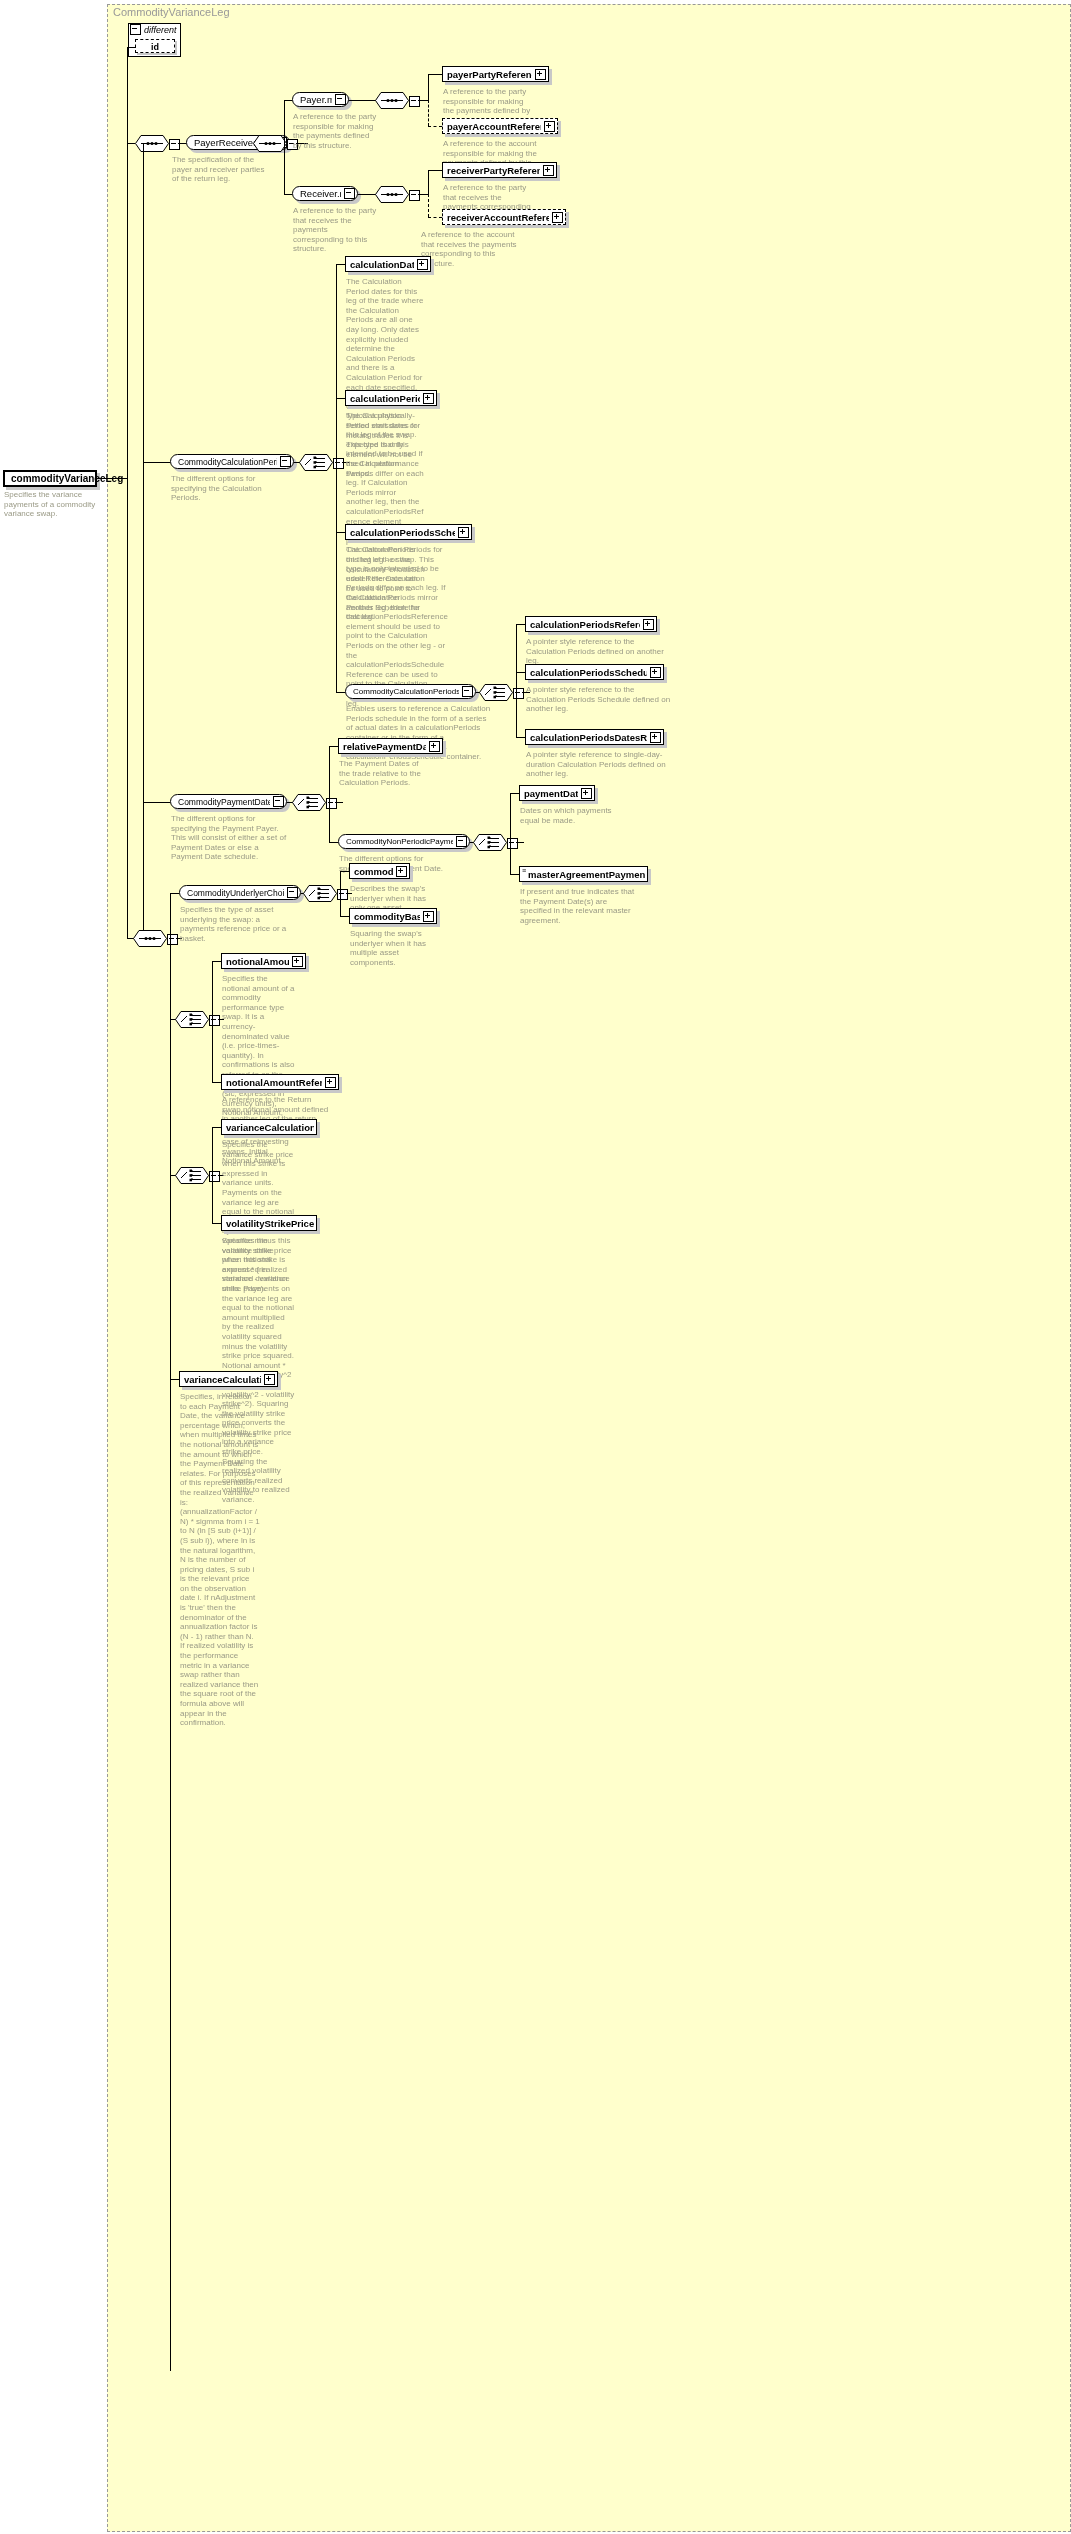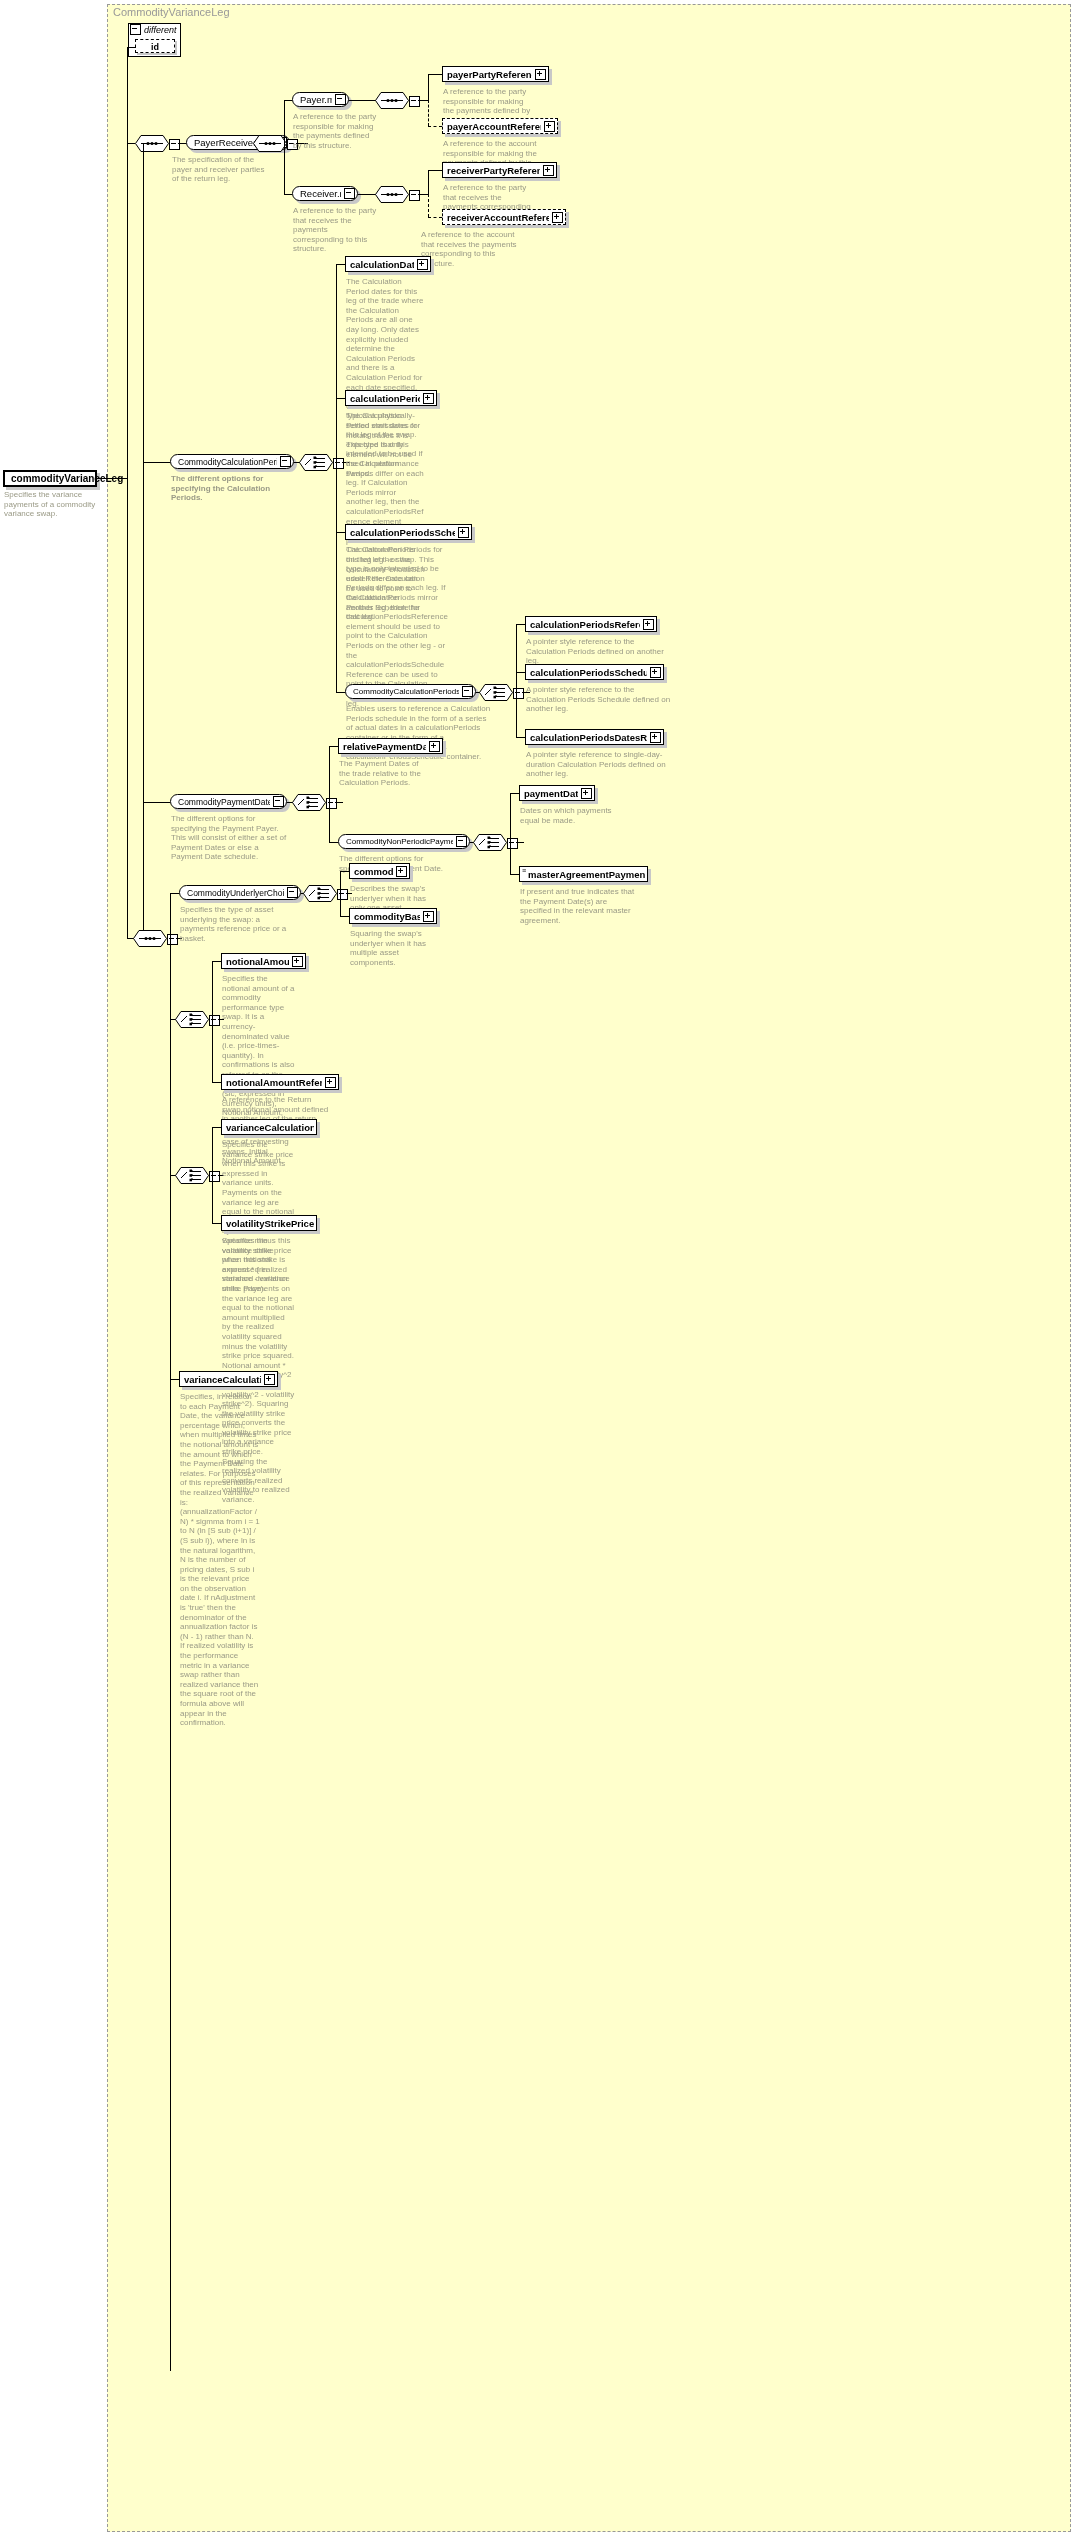--- a/index.html
+++ b/index.html
@@ -259,21 +259,21 @@
   </div>
   <div class="anno" style="left:421px;top:230px;width:104px;">A reference to the account that receives the payments corresponding to this structure.</div>
 
   <div class="ln lnv" style="left:143px;top:143px;width:1px;height:795px;"></div>
   <div class="ln lnh" style="left:143px;top:462px;width:27px;height:1px;"></div>
 
   <div class="node model" style="left:170px;top:454px;width:124px;height:15px;">
     <span class="label" style="font-size:8.5px;">CommodityCalculationPeriods.model</span>
     <span class="expander"></span>
   </div>
-  <div class="anno" style="left:171px;top:474px;width:118px;font-weight:bold;">The different options for specifying the Calculation Periods.</div>
+  <div class="anno" style="left:171px;top:474px;width:118px;">The different options for specifying the Calculation Periods.</div>
   <div class="ln lnh" style="left:294px;top:462px;width:7px;height:1px;"></div>
 
   <div class="conn-wrap" style="left:299px;top:454px;">
     <svg width="34" height="17" viewBox="0 0 34 17">
       <polygon points="6,0.5 28,0.5 33.5,8.5 28,16.5 6,16.5 0.5,8.5" fill="#fff" stroke="#000"></polygon>
       <path d="M6 11 L12 5" stroke="#000" fill="none"></path>
       <line x1="17" y1="3" x2="17" y2="14" stroke="#000" stroke-dasharray="2,2"></line>
       <line x1="17" y1="4.5" x2="26" y2="4.5" stroke="#000"></line>
       <line x1="17" y1="8.5" x2="26" y2="8.5" stroke="#000"></line>
       <line x1="17" y1="12.5" x2="26" y2="12.5" stroke="#000"></line>

